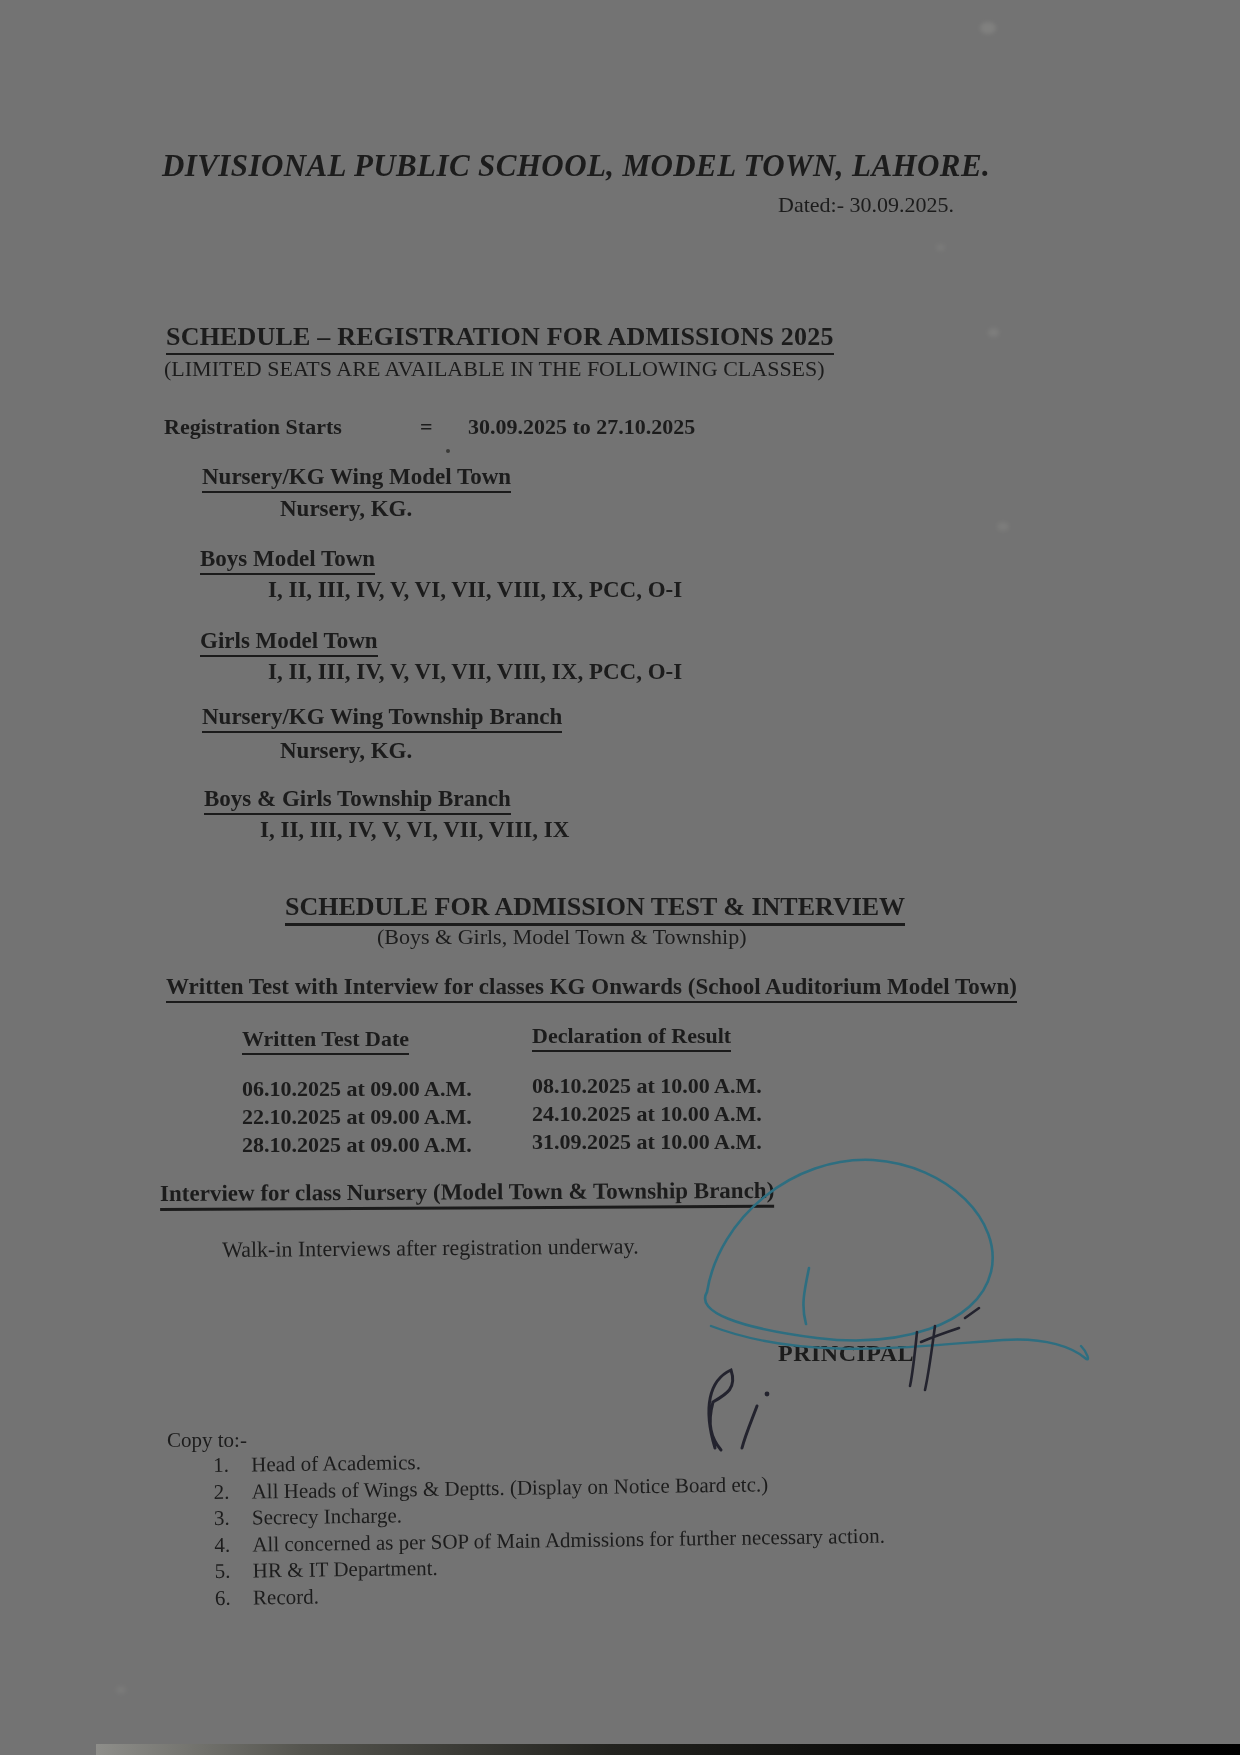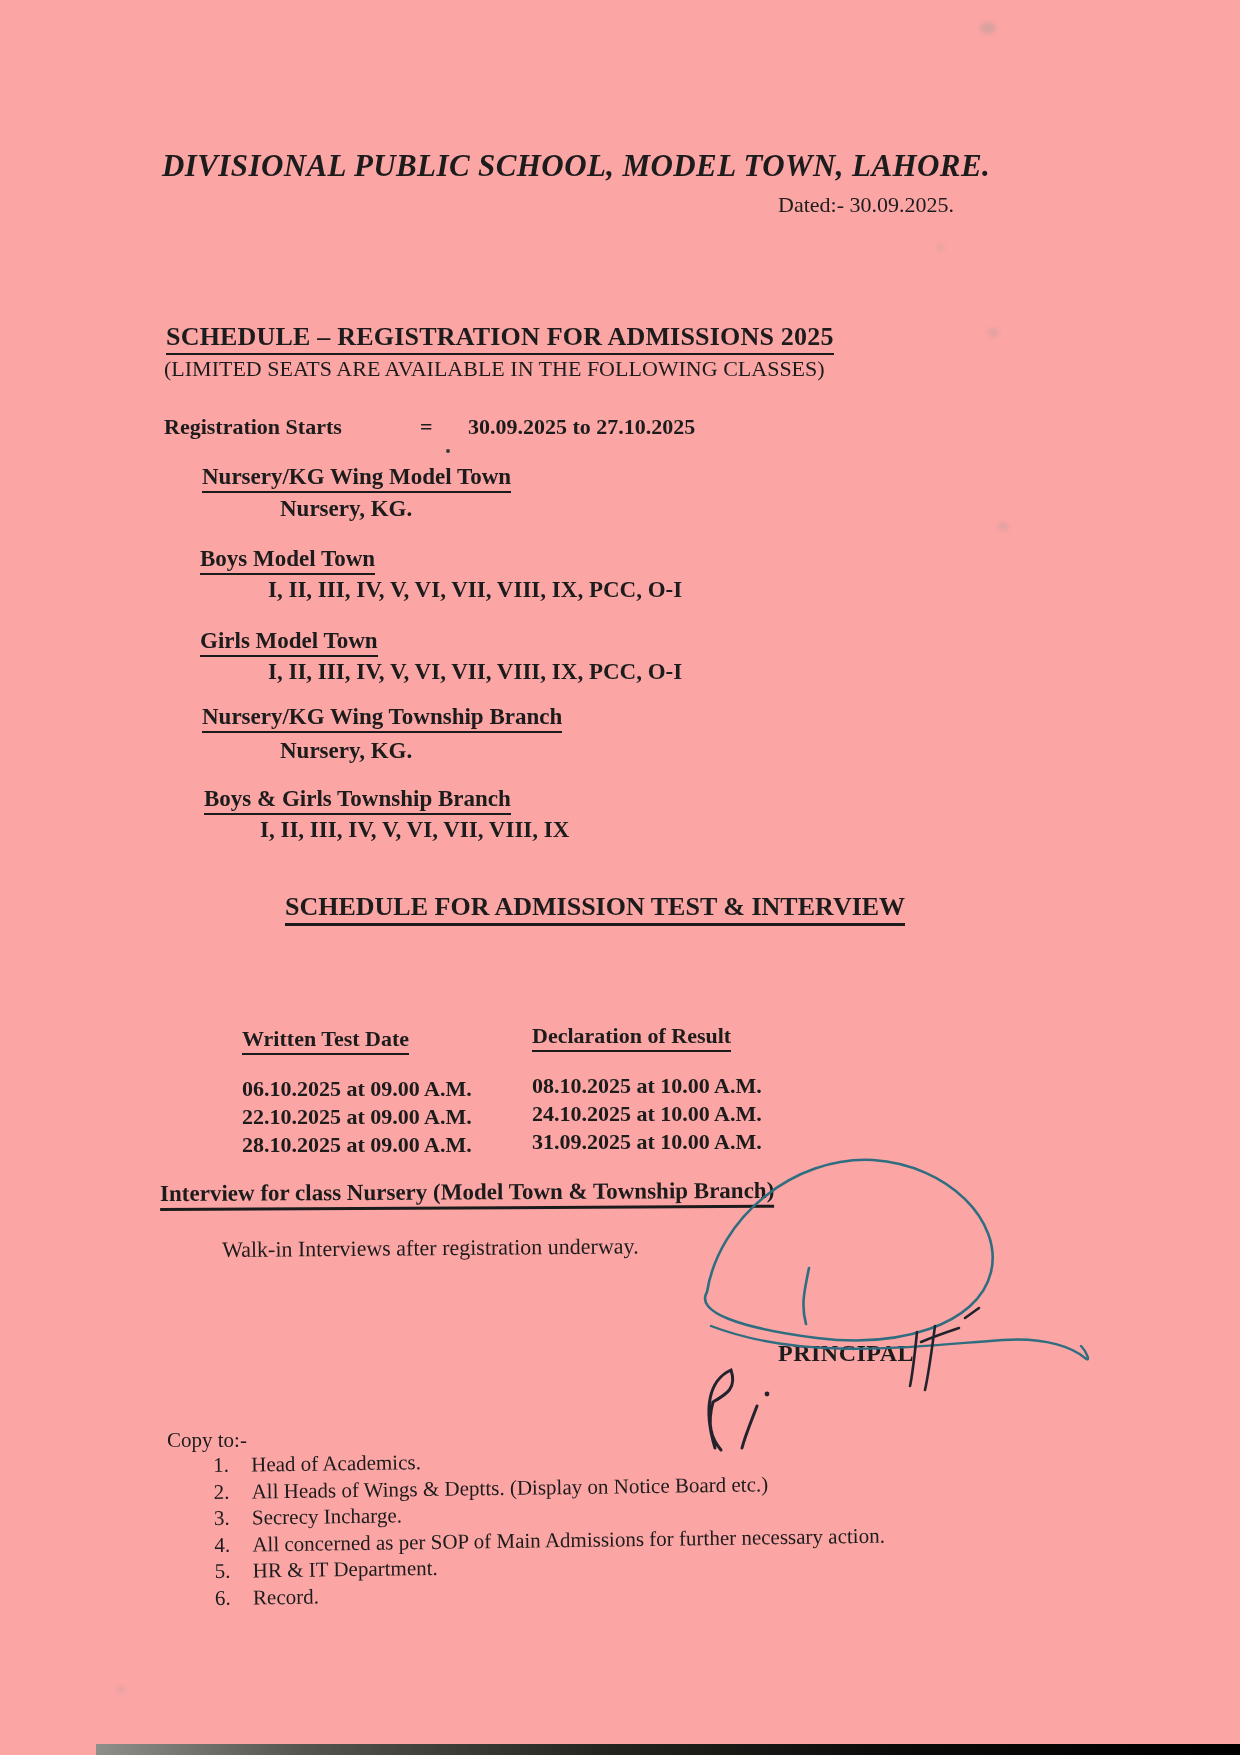--- a/index.html
+++ b/index.html
@@ -3,21 +3,21 @@
 <meta charset="utf-8">
 <style>
   html,body{margin:0;padding:0;}
   body{
     width:1240px;height:1755px;
     background:#e9e9e7;
     font-family:"Liberation Serif","DejaVu Serif",serif;
   }
   .page{
     position:relative;width:1240px;height:1755px;overflow:hidden;
-    background:#fca5a5;
+    background:#737373;
     color:#1c1c1c;
   }
   .abs{position:absolute;white-space:nowrap;}
   .b{font-weight:bold;}
   .u{border-bottom:2.5px solid #1b1b1b;padding-bottom:1px;display:inline-block;}
   .title{font-size:31px;font-weight:bold;font-style:italic;letter-spacing:.4px;}
   .dated{font-size:22px;}
   .h1{font-size:26px;font-weight:bold;letter-spacing:.2px;}
   .sub{font-size:22px;}
   .reg{font-size:22px;font-weight:bold;}
@@ -82,21 +82,25 @@
   <div class="abs cls" style="left:280px;top:738px;">Nursery, KG.</div>
 
   <div class="abs sech" style="left:164px;top:786px;">
     <span class="u">Boys &amp; Girls Township Branch</span>
   </div>
   <div class="abs cls" style="left:260px;top:817px;">I, II, III, IV, V, VI, VII, VIII, IX</div>
 
   <div class="abs h2" style="left:285px;top:892px;">
     <span class="u" style="border-bottom-width:3px;">SCHEDULE FOR ADMISSION TEST &amp; INTERVIEW</span>
   </div>
+  <div class="abs sub" style="left:377px;top:924px;">(Boys &amp; Girls, Model Town &amp; Township)</div>
 
+  <div class="abs h3" style="left:166px;top:974px;">
+    <span class="u">Written Test with Interview for classes KG Onwards (School Auditorium Model Town)</span>
+  </div>
 
   <div class="abs" style="left:0;top:1026px;width:1084px;height:140px;">
     <span class="abs tblh" style="left:242px;top:0;">
       <span class="u" style="border-bottom-width:2px;">Written Test Date</span>
     </span>
     <span class="abs tblh" style="left:532px;top:-3px;">
       <span class="u" style="border-bottom-width:2px;">Declaration of Result</span>
     </span>
 
     <span class="abs tbl b" style="left:242px;top:50px;">06.10.2025 at 09.00 A.M.</span>

